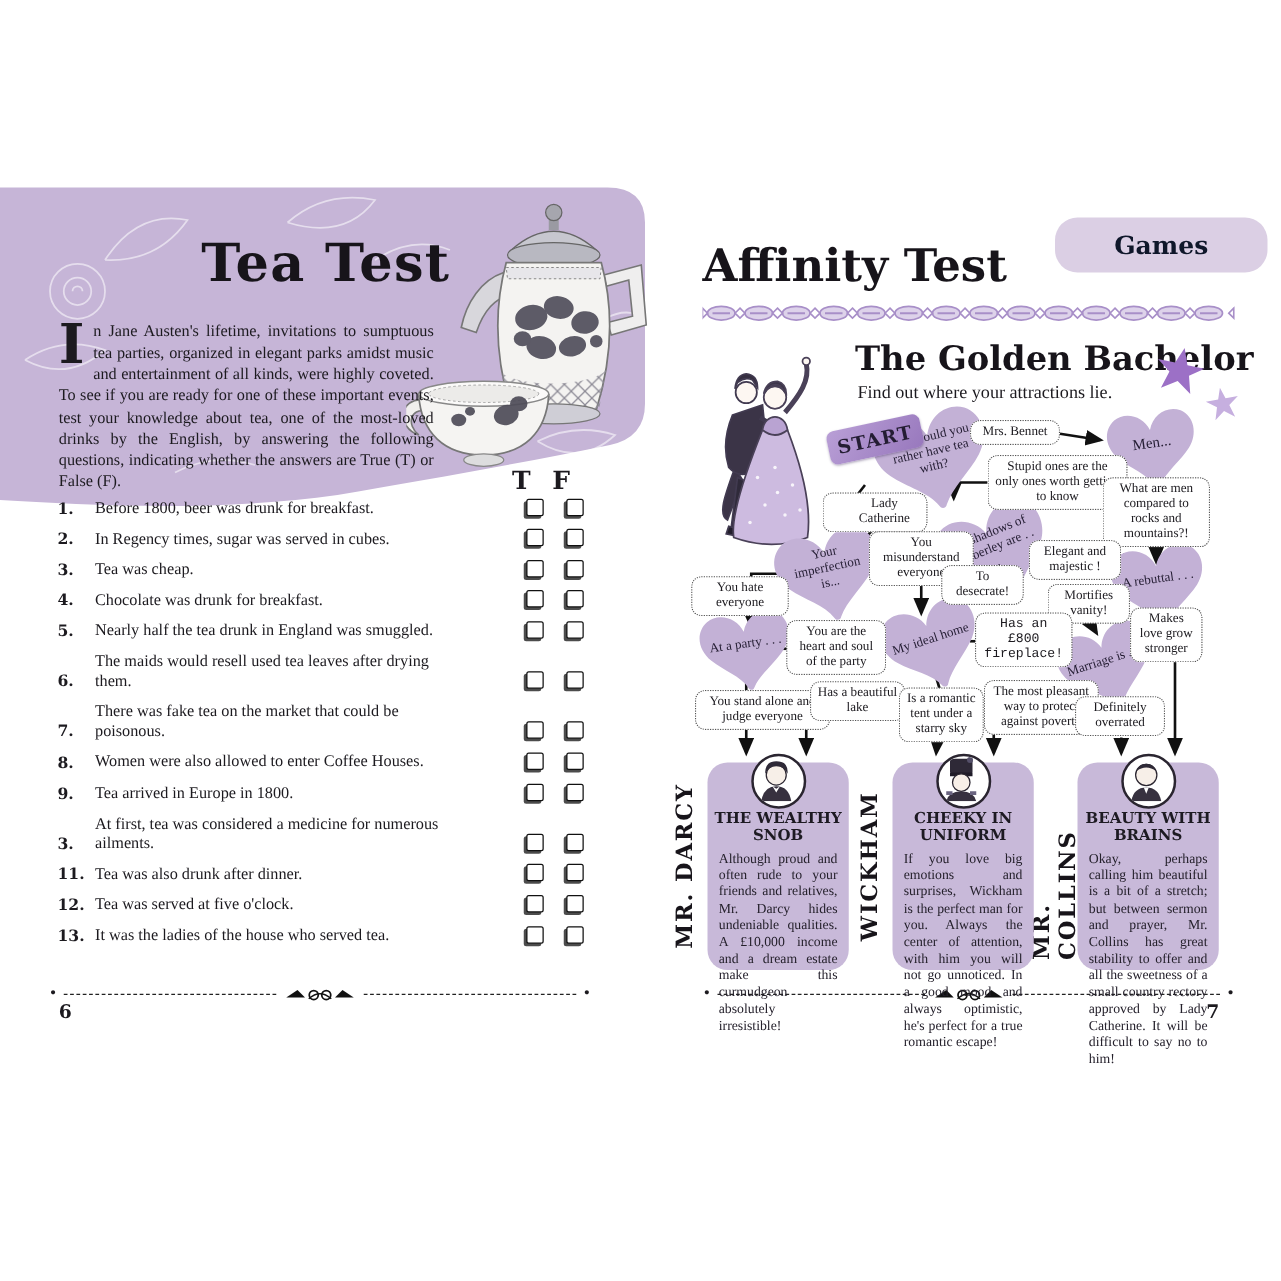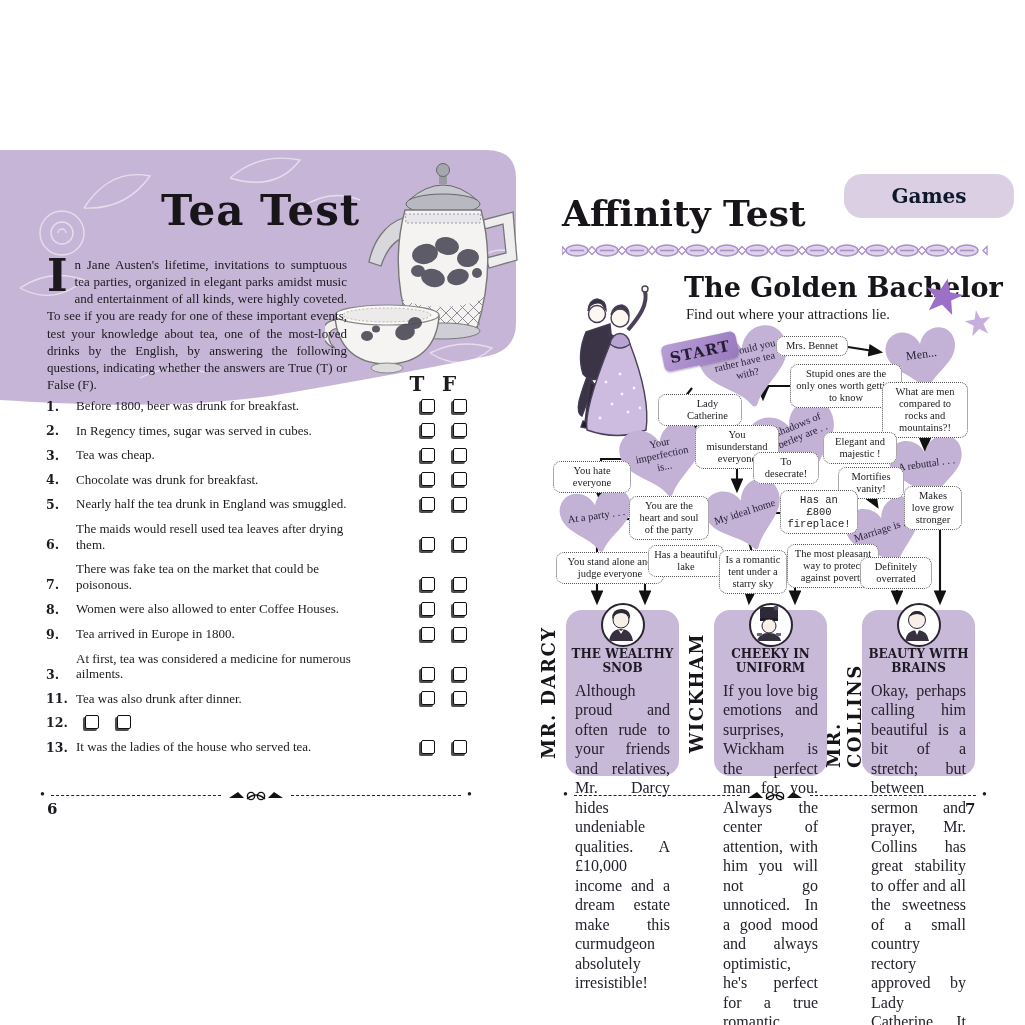--- a/index.html
+++ b/index.html
@@ -43,21 +43,21 @@
   .heart-node{position:absolute;display:flex;align-items:center;justify-content:center;z-index:2;}
   .heart-node svg{position:absolute;inset:0;width:100%;height:100%;}
   .heart-node span{position:relative;text-align:center;font-size:10.5px;line-height:1.12;
                    padding:0 12% 10%;color:#241d33;}
 
   .result-box{width:113px;height:166px;background:#c8b9d9;border-radius:16px;z-index:2;}
   .portrait{position:absolute;left:50%;top:-7px;transform:translateX(-50%);width:40px;height:40px;
             border-radius:50%;background:#fff;border:2px solid #2a2530;overflow:hidden;z-index:3;}
   .result-title{margin-top:38px;text-align:center;font-size:12px;line-height:1.15;color:#1d1a22;
                 font-family:"DejaVu Serif",serif;font-weight:bold;}
-  .result-text{margin-top:5px;padding:0 9px;font-size:16px;line-height:1.22;text-align:justify;color:#25212c;}
+  .result-text{margin-top:5px;padding:0 9px;font-size:11px;line-height:1.22;text-align:justify;color:#25212c;}
   .vlabel{position:absolute;width:26px;height:150px;display:flex;align-items:center;justify-content:center;
           writing-mode:vertical-rl;transform:rotate(180deg);
           font-family:"DejaVu Serif",serif;font-weight:bold;font-size:18px;letter-spacing:1.5px;color:#17141a;}
   .ln{stroke:#111;stroke-width:2.1;fill:none;}
 </style>
 </head>
 <body>
 
 <svg class="abs" style="left:0;top:148px;" width="516" height="262" viewBox="0 0 516 262">
   <path d="M0,2 L486,2 Q516,2 516,30 L516,175 Q516,202 488,208 C420,222 340,236 270,248 C170,262 70,256 0,252 Z" fill="#c6b5d7"></path>
@@ -240,20 +240,21 @@
       <span class="q-text">Tea was also drunk after dinner.</span>
       <span class="q-cell">
         <span class="checkbox"></span>
       </span>
       <span class="q-cell">
         <span class="checkbox"></span>
       </span>
     </div>
     <div class="q-row">
       <span class="q-num">12.</span>
+      <span class="q-text">Tea was served at five o'clock.</span>
       <span class="q-cell">
         <span class="checkbox"></span>
       </span>
       <span class="q-cell">
         <span class="checkbox"></span>
       </span>
     </div>
     <div class="q-row">
       <span class="q-num">13.</span>
       <span class="q-text">It was the ladies of the house who served tea.</span>

